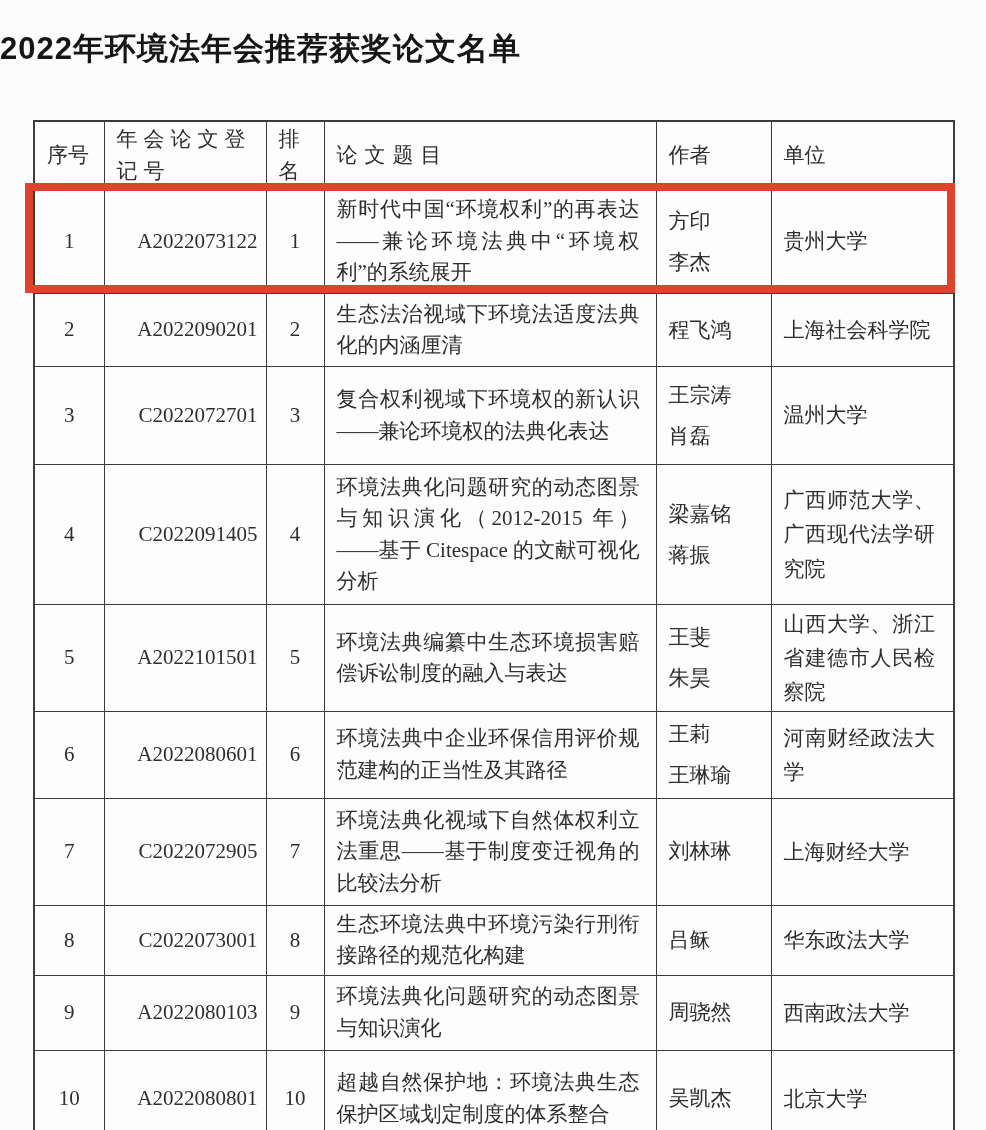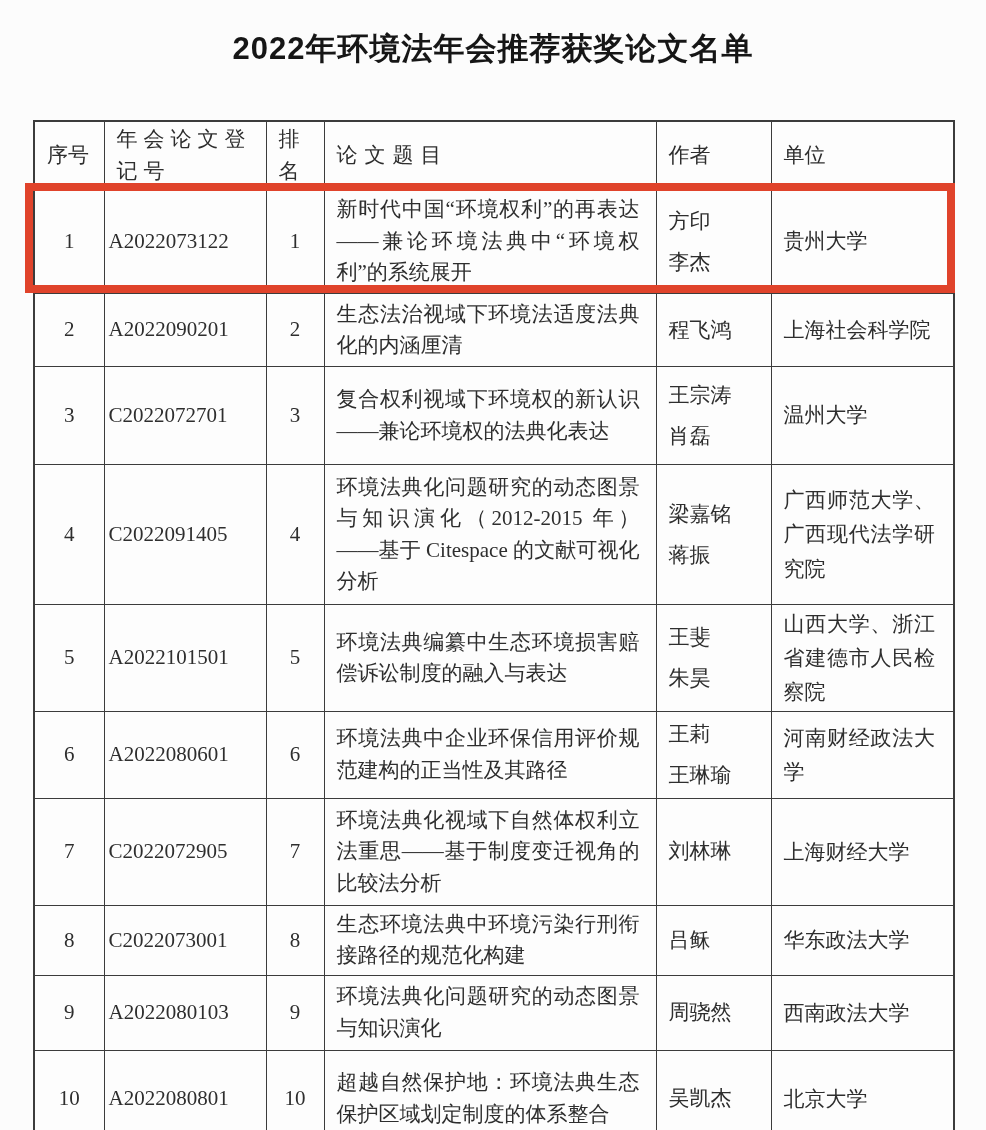--- a/index.html
+++ b/index.html
@@ -13,21 +13,20 @@
   .page {
     position: relative;
     width: 986px;
     height: 1130px;
     font-family: "Liberation Serif", "DejaVu Serif", serif;
     color: #2e2e2e;
   }
   .page-title {
     margin: 0;
     padding-top: 28px;
-    text-align: center;
     font-family: "Liberation Sans", "DejaVu Sans", sans-serif;
     font-weight: 700;
     font-size: 31px;
     letter-spacing: 1px;
     color: #161616;
   }
   table.paper-table {
     position: absolute;
     left: 33px;
     top: 120px;
@@ -58,21 +57,21 @@
   tbody tr:nth-child(3)  { height: 98px;  }
   tbody tr:nth-child(4)  { height: 140px; }
   tbody tr:nth-child(5)  { height: 105px; }
   tbody tr:nth-child(6)  { height: 70px;  }
   tbody tr:nth-child(7)  { height: 107px; }
   tbody tr:nth-child(8)  { height: 70px;  }
   tbody tr:nth-child(9)  { height: 75px;  }
   tbody tr:nth-child(10) { height: 97px;  }
 
   .cell-index, .cell-rank { text-align: center; padding-left: 6px; padding-right: 6px; }
-  .cell-reg   { text-align: left; padding-left: 4px; padding-right: 8px; }
+  .cell-reg   { text-align: right; padding-left: 4px; padding-right: 8px; }
   .cell-title { text-align: justify; padding-right: 16px; line-height: 1.5; margin-top: 17px; }
   .cell-authors { white-space: pre-line; line-height: 1.95; }
   .cell-aff   { text-align: justify; padding-right: 18px; line-height: 1.62; }
 
   .highlight-box {
     position: absolute;
     left: 25px;
     top: 183px;
     width: 930px;
     height: 110px;

